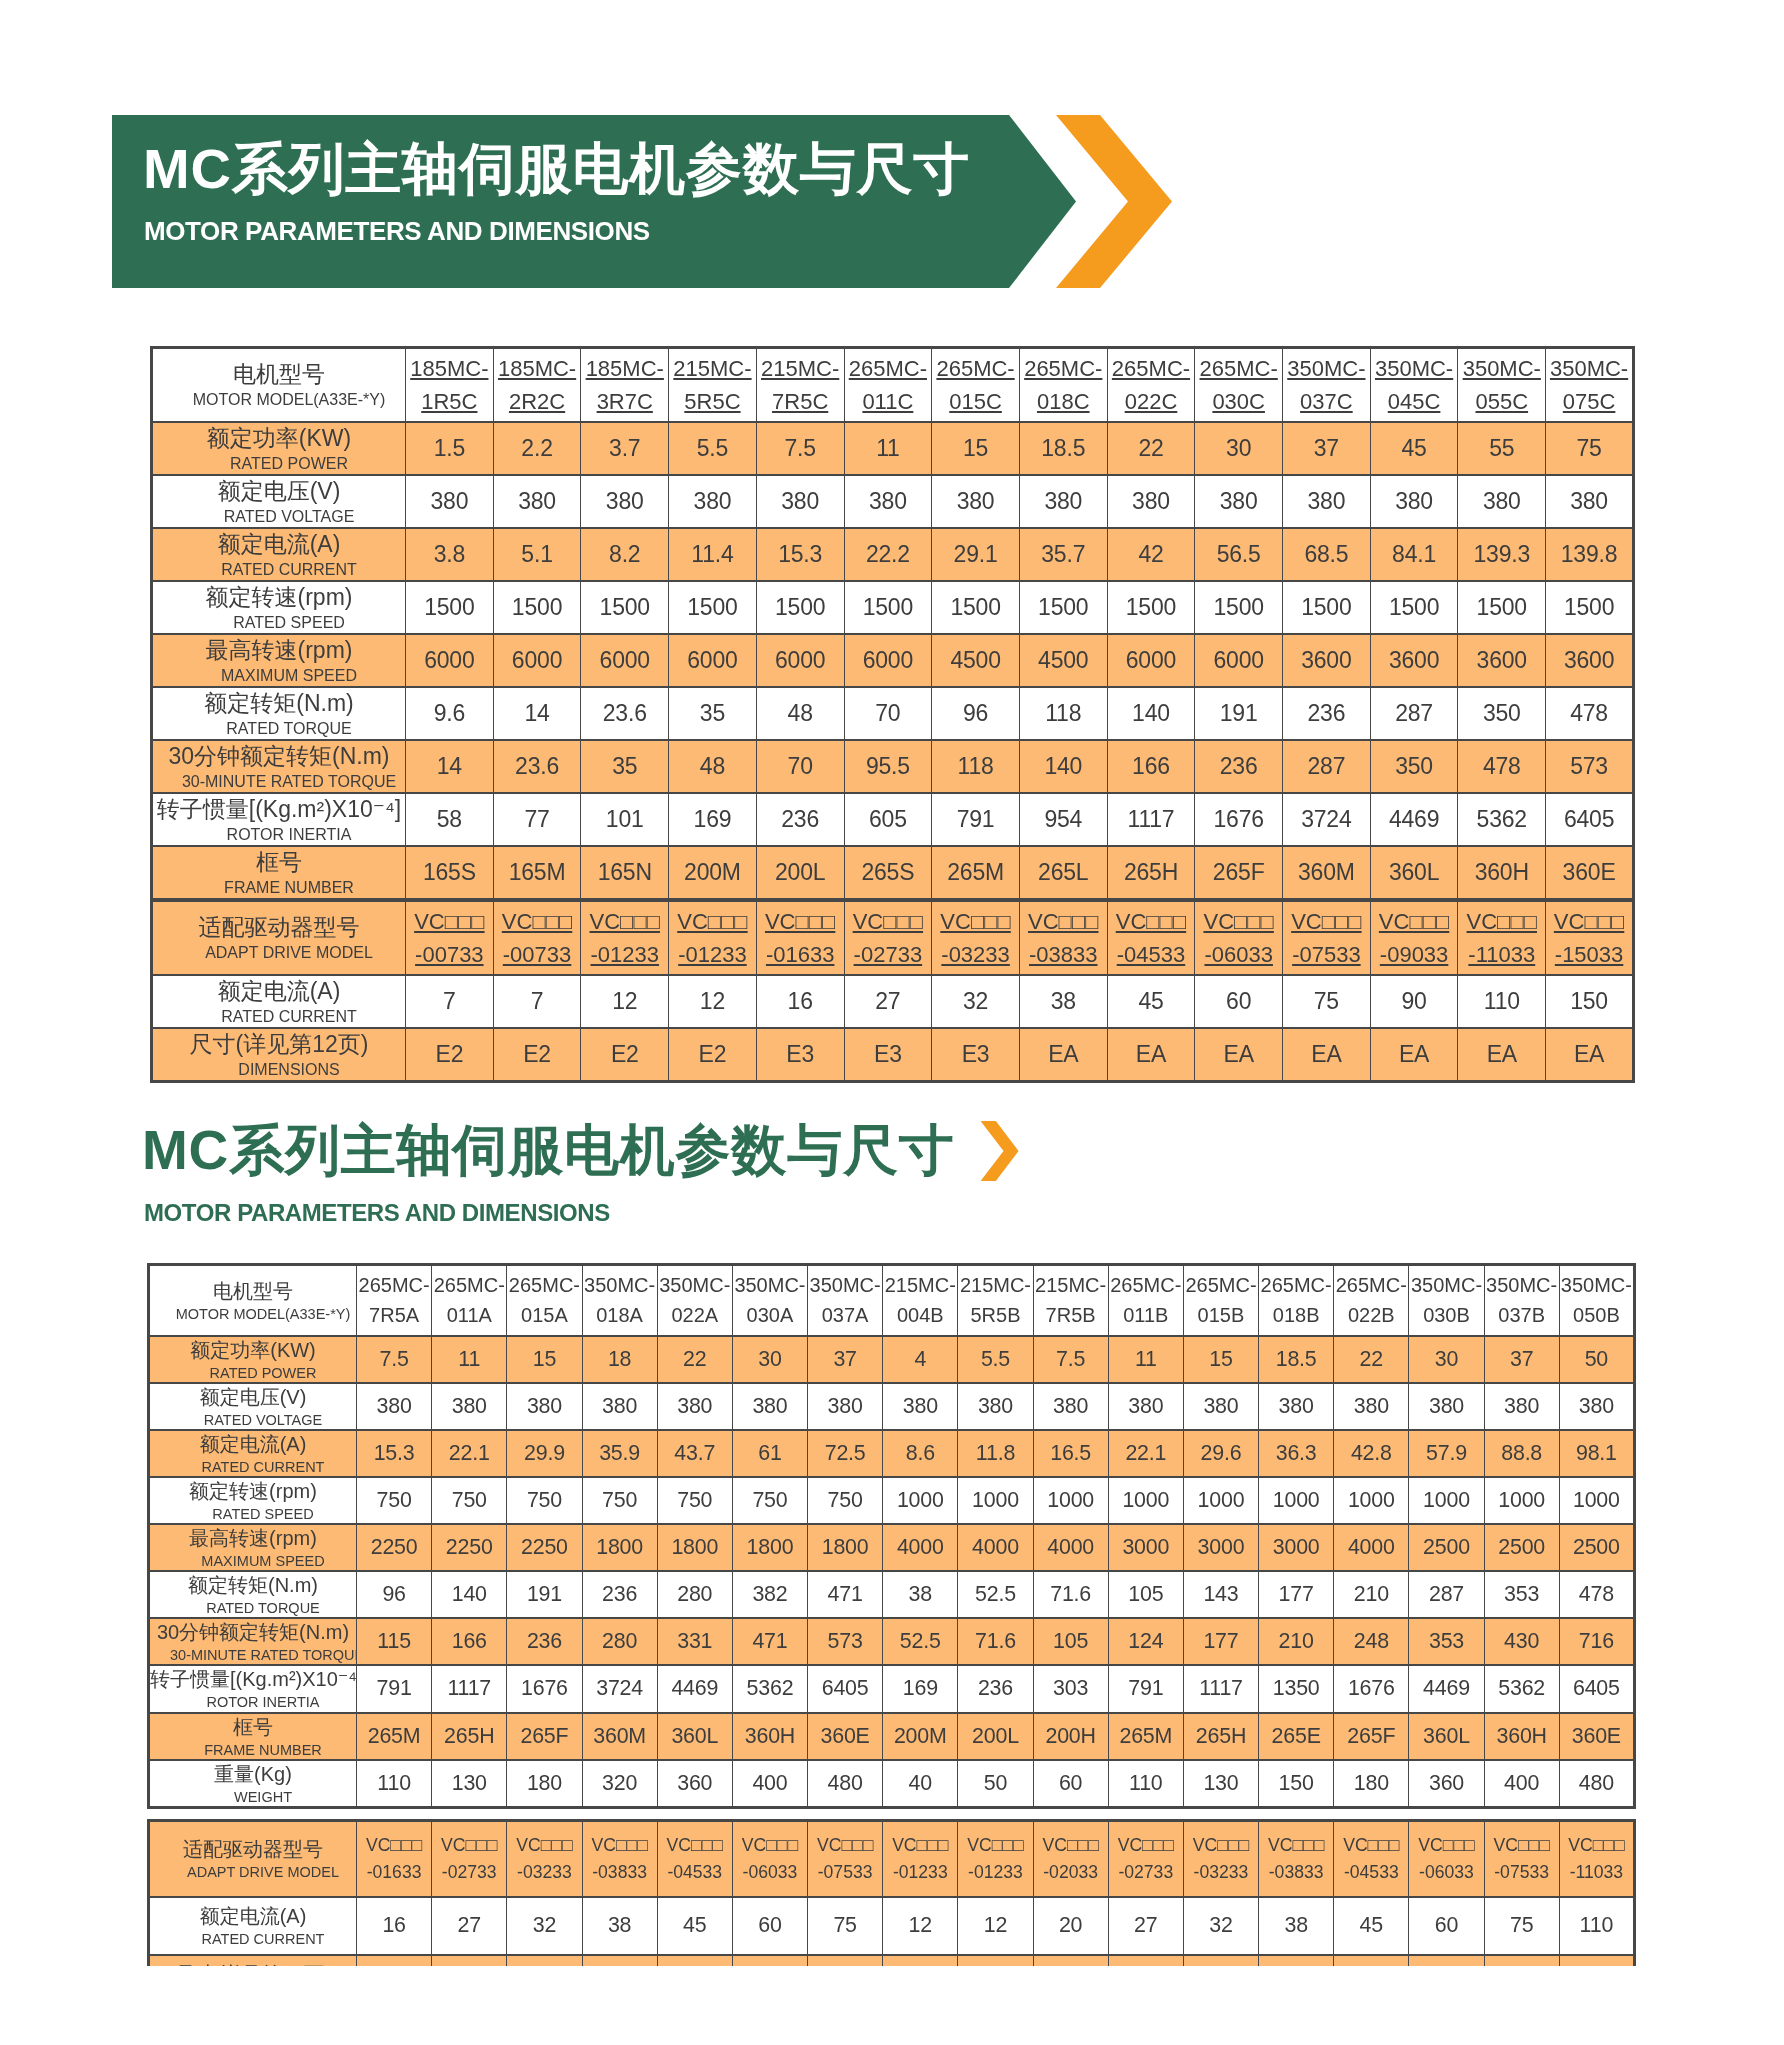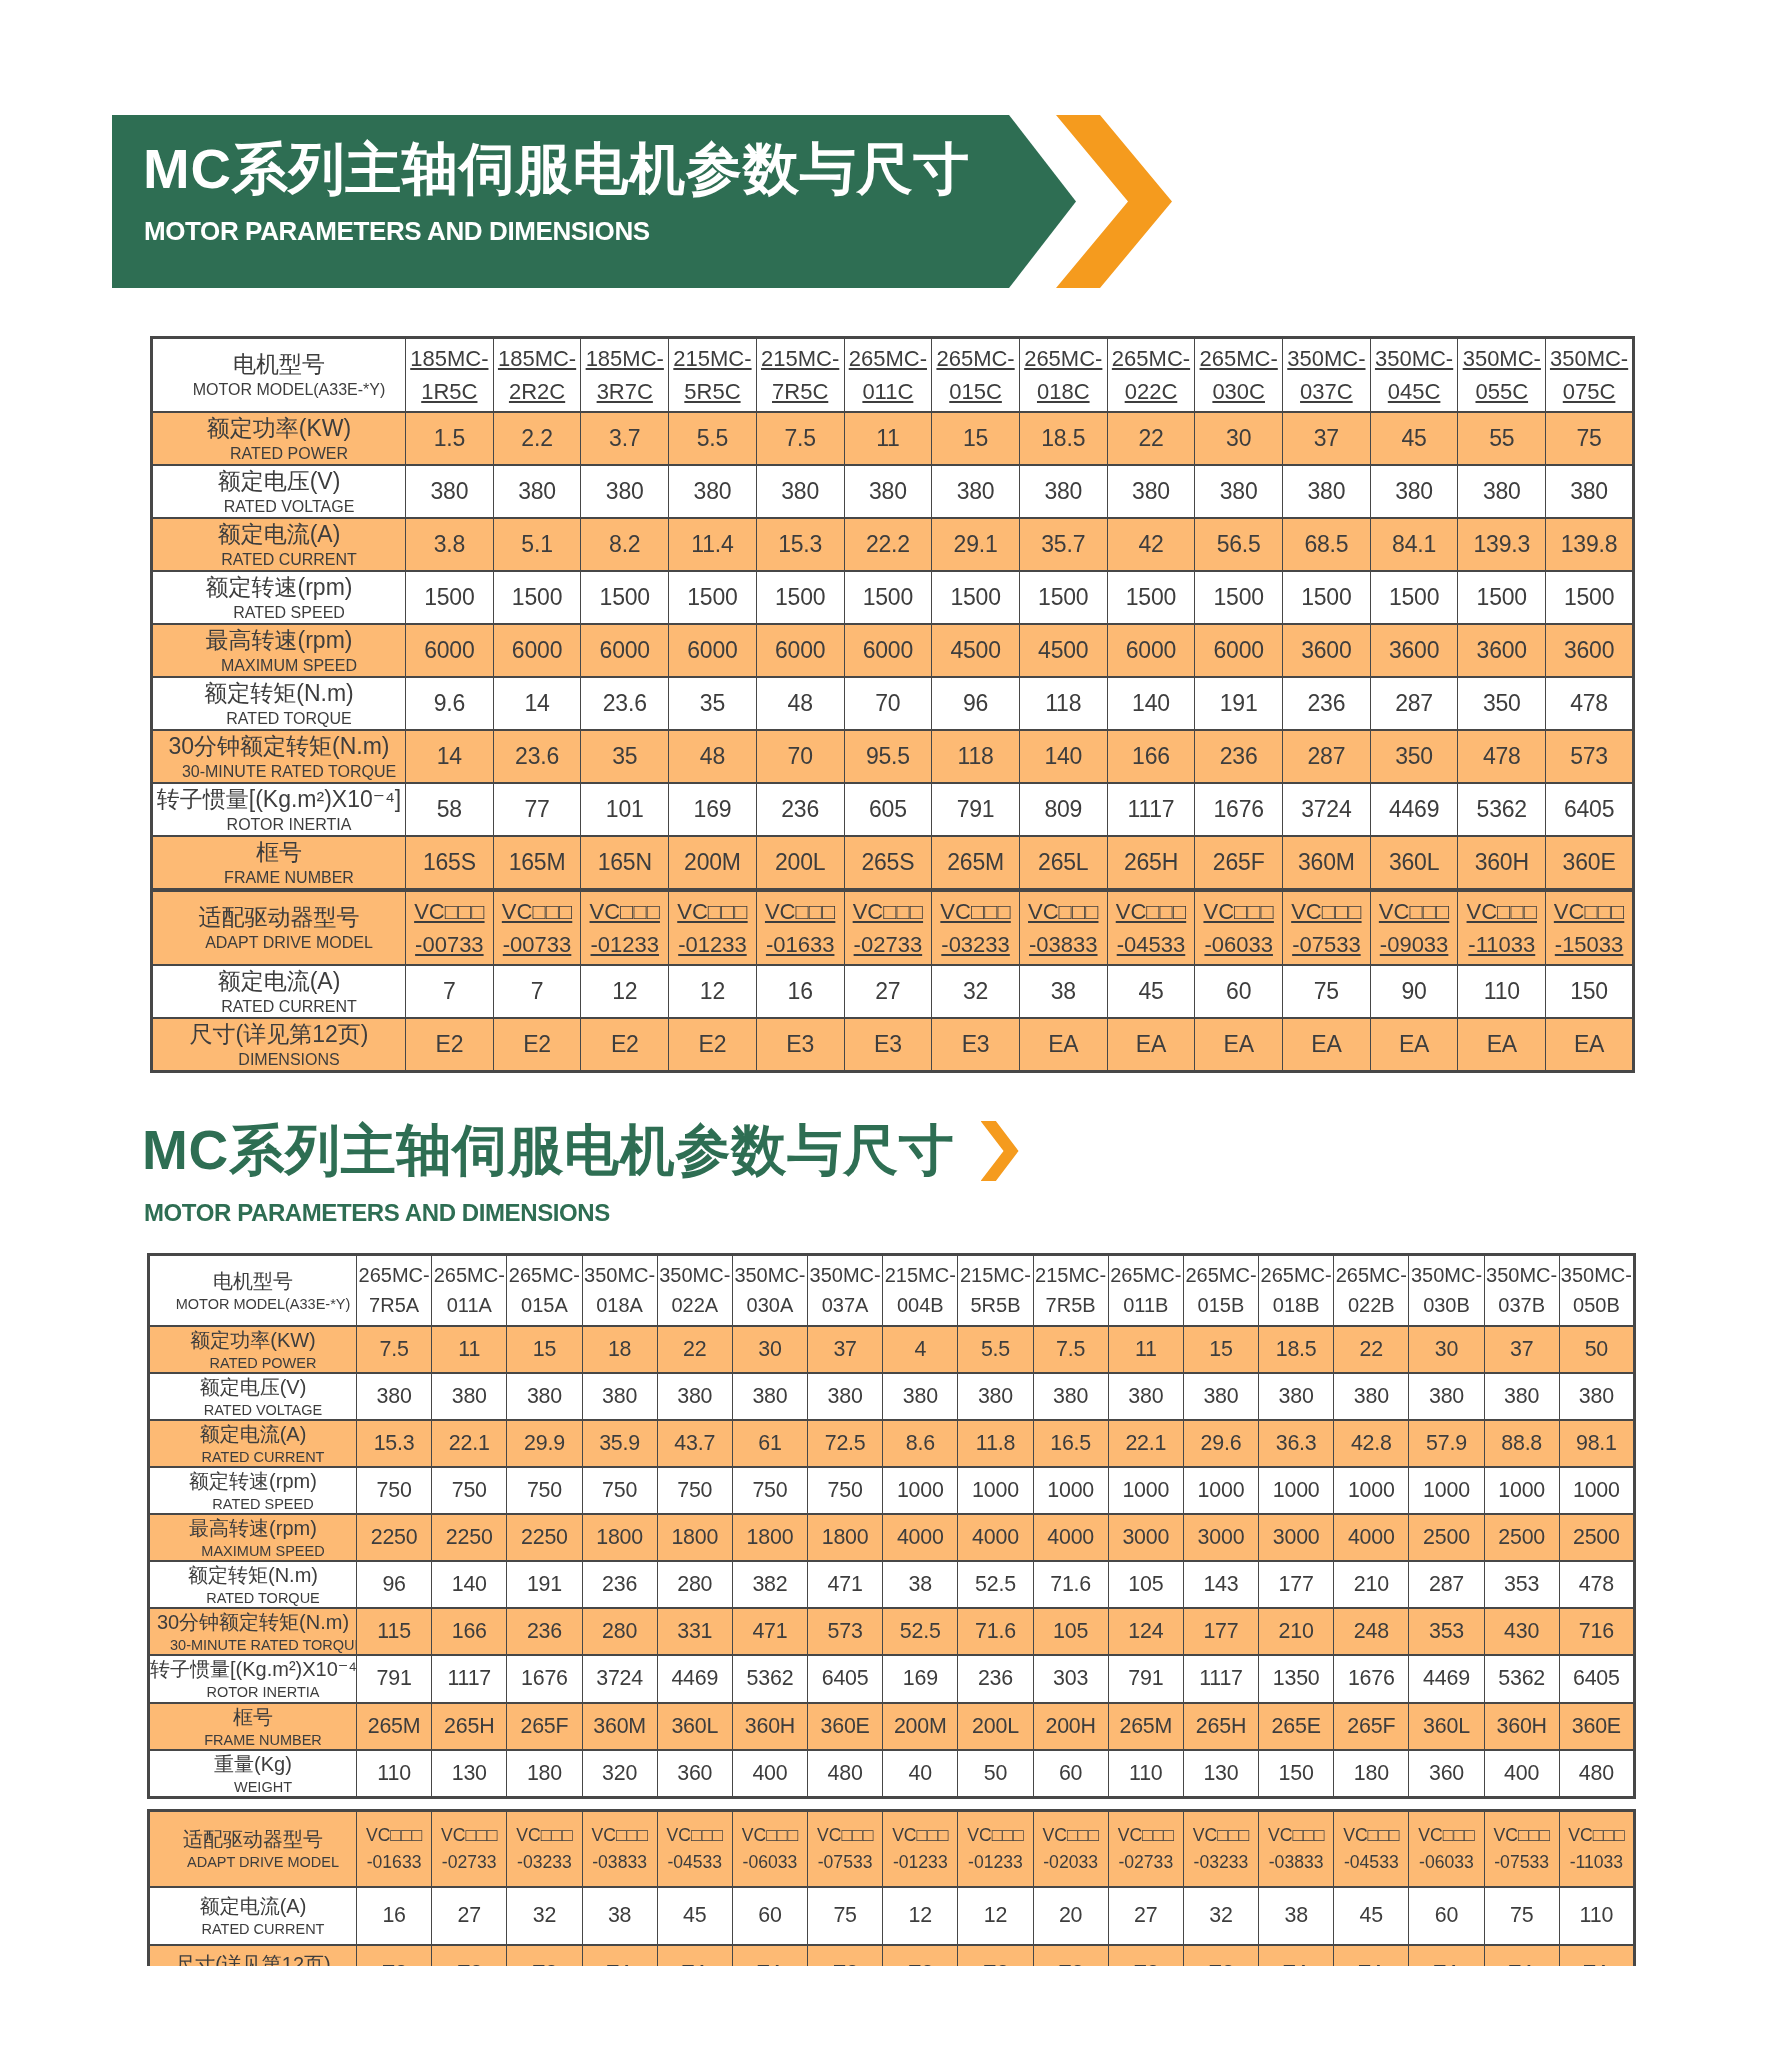--- a/index.html
+++ b/index.html
@@ -23,21 +23,21 @@
   .s2 { position:absolute; left:142px; top:1114px; display:flex; align-items:center; gap:26px; }
   .s2-zh { font-size:55px; font-weight:bold; color:#2e6e53; letter-spacing:0.8px; white-space:nowrap; }
   .s2-chev { width:38px; height:60px; background:#f59b1e;
             -webkit-clip-path:polygon(0 0, 15.3px 0, 38px 50%, 15.3px 100%, 0 100%, 23px 50%);
             clip-path:polygon(0 0, 15.3px 0, 38px 50%, 15.3px 100%, 0 100%, 23px 50%); }
   .s2-en { position:absolute; left:144px; top:1199px; font-size:24px; font-weight:bold; color:#2e6e53;
            letter-spacing:-0.4px; white-space:nowrap; }
 
   
   table.tbl { position:absolute; border-collapse:collapse; table-layout:fixed;
-              border:3.1px solid #474747; }
+              border:3.1px solid #474747;margin-top:10px; }
   table.tbl td { border-left:1.5px solid #474747; border-right:1.5px solid #474747;
                  text-align:center; vertical-align:middle; padding:0; overflow:hidden; }
   table.tbl tr { border-top:2.3px solid #474747; border-bottom:2.3px solid #474747; }
   tr.shaded { background:#fdba74; }
 
   td.rowhead .zh { font-size:23px; line-height:1.35; white-space:nowrap; }
   td.rowhead .en { font-size:16px; line-height:1.25; white-space:nowrap;padding-left:20px; }
   td.model-cell div { line-height:1.5; white-space:nowrap; }
   td.val { letter-spacing:-0.2px; }
 
@@ -296,21 +296,21 @@
             <div class="zh">转子惯量[(Kg.m²)X10⁻⁴]</div>
             <div class="en">ROTOR INERTIA</div>
           </td>
           <td class="val">58</td>
           <td class="val">77</td>
           <td class="val">101</td>
           <td class="val">169</td>
           <td class="val">236</td>
           <td class="val">605</td>
           <td class="val">791</td>
-          <td class="val">809</td>
+          <td class="val">954</td>
           <td class="val">1117</td>
           <td class="val">1676</td>
           <td class="val">3724</td>
           <td class="val">4469</td>
           <td class="val">5362</td>
           <td class="val">6405</td>
         </tr>
         <tr class="shaded">
           <td class="rowhead">
             <div class="zh">框号</div>

